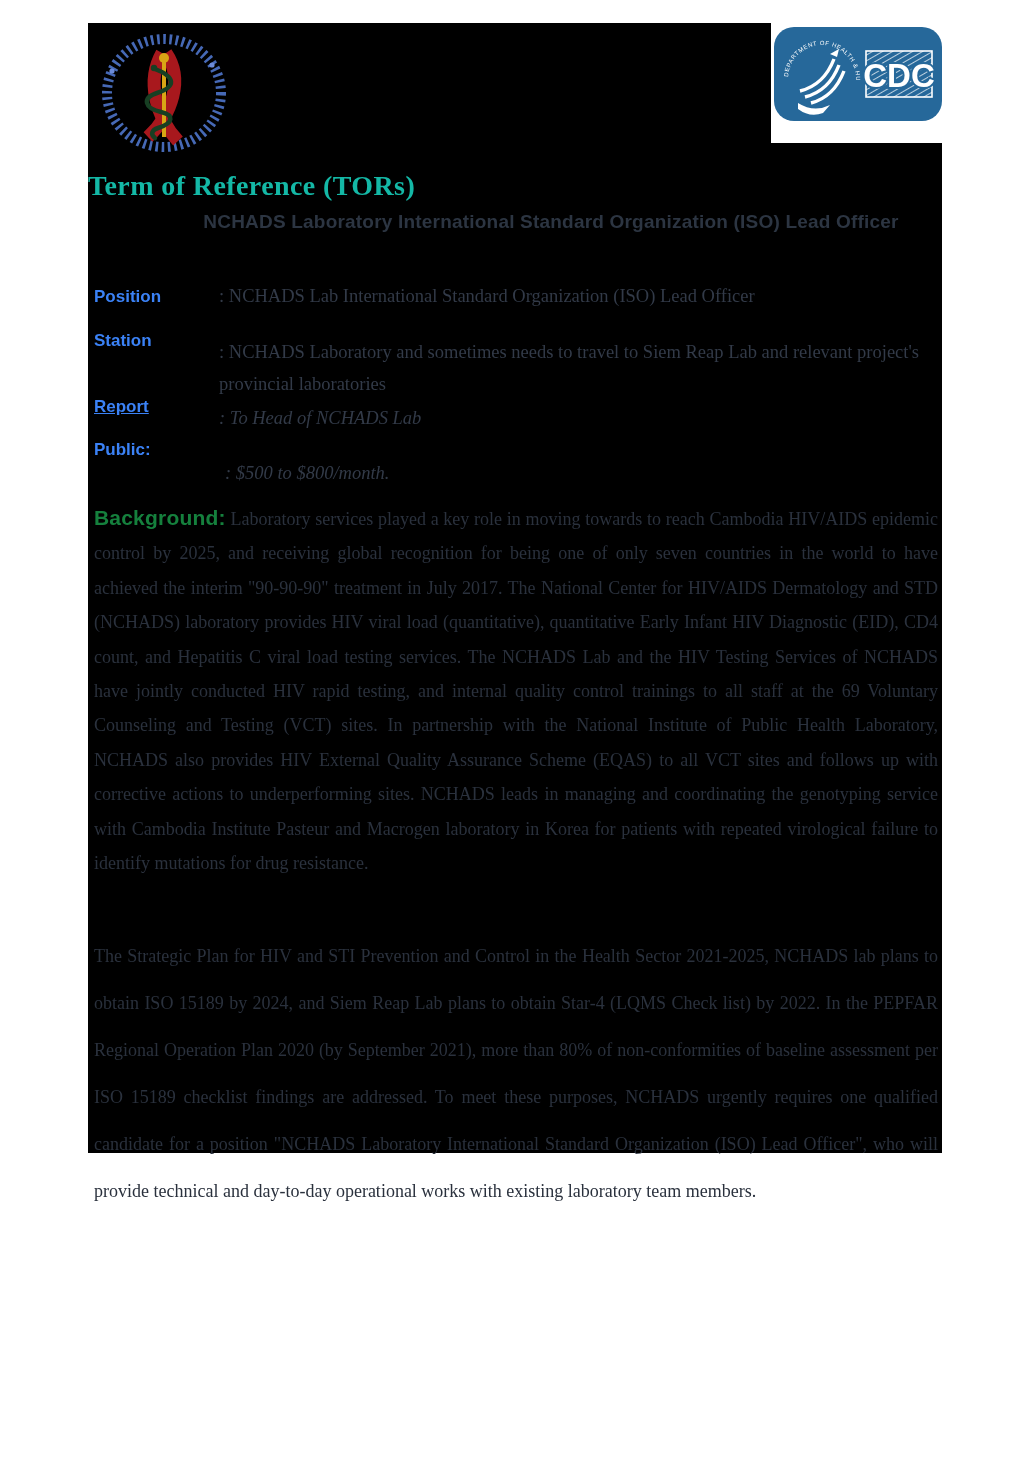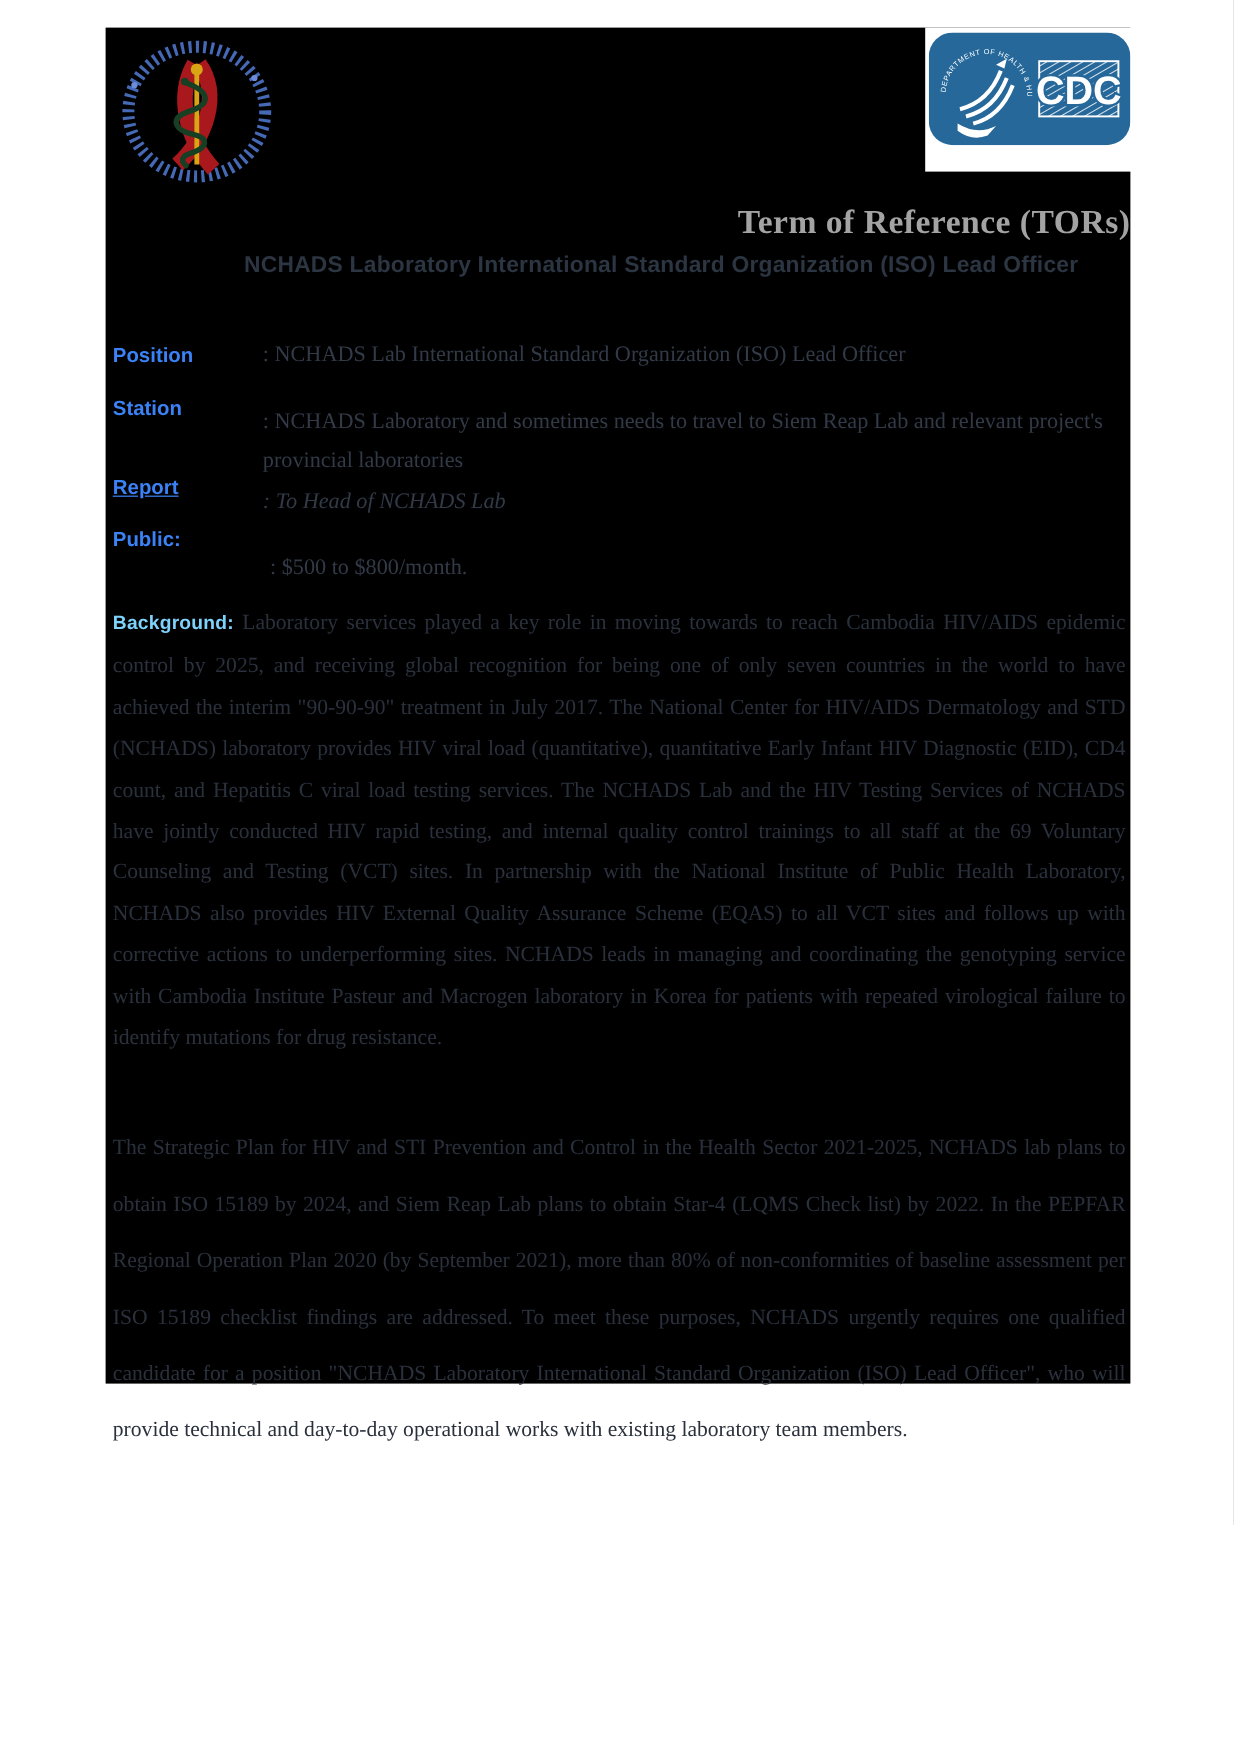--- a/index.html
+++ b/index.html
@@ -15,24 +15,24 @@
   }
   .nchads-logo {
     position:absolute; left:10px; top:8px; width:132px; height:126px;
   }
   .cdc-box {
     position:absolute; right:-5px; top:0; width:176px; height:120px;
     background:#ffffff; padding:4px 4px 0 3px;
   }
   .doc-title {
     position:absolute; top:147px; left:0; width:100%;
-    text-align:right;
+    text-align:left;
     font-family:"Liberation Serif", serif;
     font-size:28px; font-weight:bold; letter-spacing:0.4px;
-    color:#a3a3a3;
+    color:#14b8a6;
   }
   .doc-subtitle {
     position:absolute; top:188px; left:0; width:100%;
     text-align:center;
     font-family:"Liberation Sans", sans-serif;
     font-size:19px; font-weight:bold; letter-spacing:0.2px;
     color:#2c3542;
     margin-left:36px;
   }
   .field-label {
@@ -45,32 +45,32 @@
     font-family:"Liberation Serif", serif;
     font-size:18.5px; color:#323a48; line-height:32px;
   }
   .lbl-position { top:264px; }
   .val-position { top:257px; }
   .lbl-station  { top:308px; }
   .val-station  { top:313px; }
   .lbl-report   { top:374px;text-decoration:underline; }
   .val-report   { top:379px;font-style:italic; }
   .lbl-salary   { top:417px; }
-  .val-salary   { top:434px; left:137px; }
+  .val-salary   { top:434px; left:137px;font-style:italic; }
   .para {
     position:absolute; left:6px; width:844px;
     font-family:"Liberation Serif", serif;
     font-size:18px; color:#2a313d;
     line-height:34.4px; text-align:justify;
   }
   .para-background { top:478px; }
   .para-strategic  { top:910px; line-height:47px; }
   .inline-label {
     font-family:"Liberation Sans", sans-serif;
-    font-size:16px; font-weight:bold; color:#7dd3fc;
+    font-size:21px; font-weight:bold; color:#15803d;
     letter-spacing:0.2px;
   }
 </style>
 </head>
 <body>
 
 <div class="page">
   <div class="doc-block">
 
     <div class="nchads-logo">

